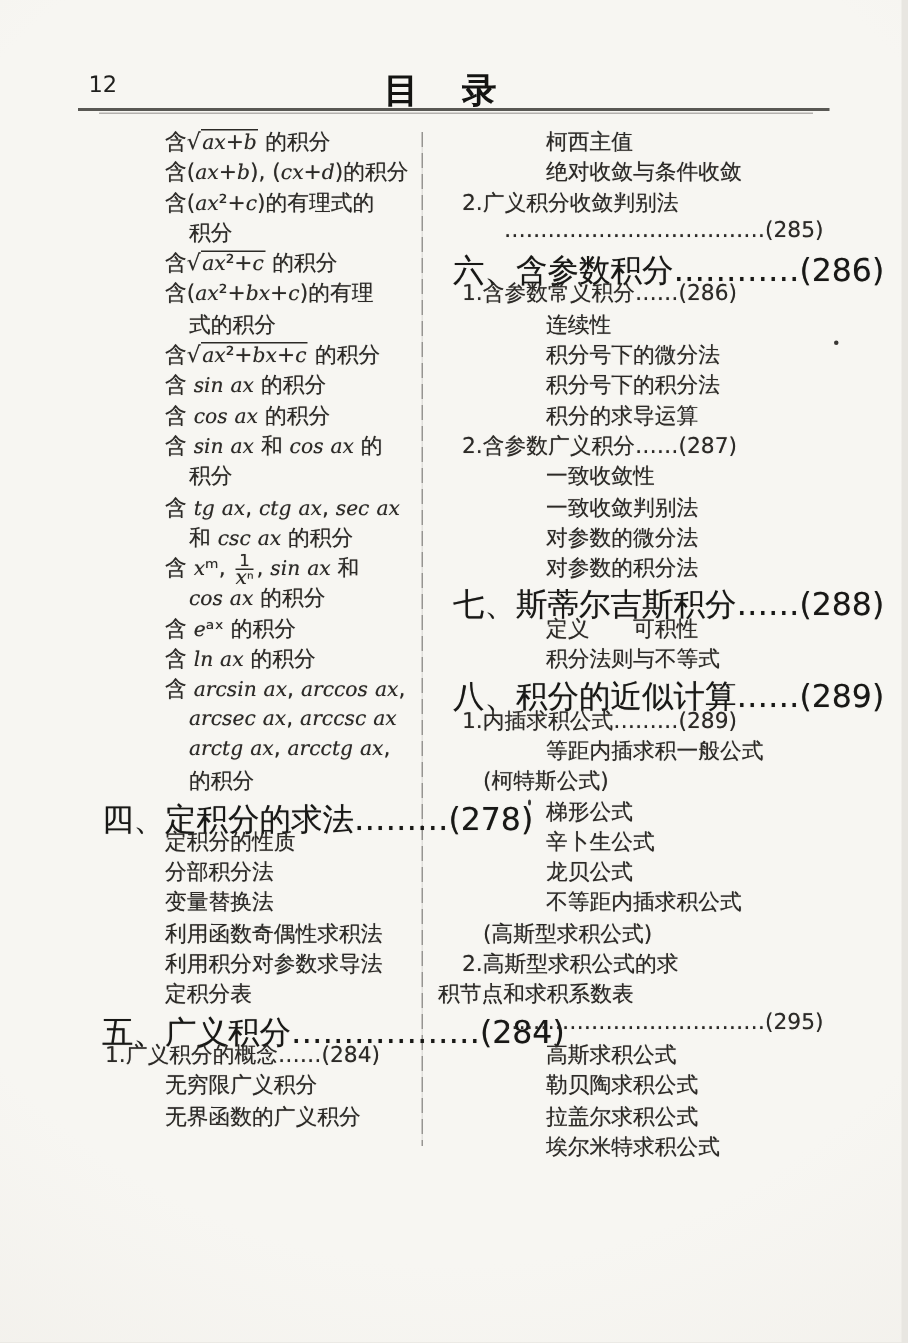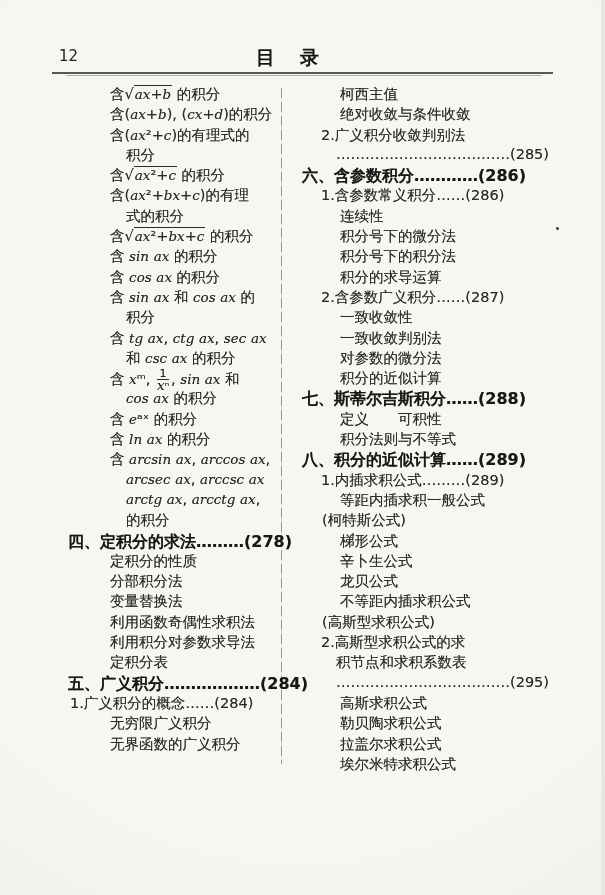--- a/index.html
+++ b/index.html
@@ -2,42 +2,42 @@
 <html><head>
 <meta charset="utf-8">
 <style>
   html,body{margin:0;padding:0;background:#e8e6e1;}
   .page{
     position:relative;width:601px;height:895px;overflow:hidden;
     background:radial-gradient(130% 95% at 50% 42%, #f7f6f2 55%, #edeae4 100%);
     font-family:"DejaVu Sans", sans-serif;
   }
   .pagenum{position:absolute;left:59px;top:47px;font-size:15px;color:#20201e;}
-  .title{position:absolute;left:256px;top:45px;font-size:19px;font-weight:bold;
+  .title{position:absolute;left:256px;top:45px;font-size:23px;font-weight:bold;
     letter-spacing:3px;color:#141412;}
   .rule{position:absolute;left:52px;top:72px;width:501px;height:5px;
     border-top:2px solid rgba(45,43,40,.78);}
   .rule::after{content:"";position:absolute;left:14px;top:1px;width:476px;
     border-top:1px solid rgba(95,92,88,.45);}
   .divider{position:absolute;left:281px;top:88px;width:1px;height:676px;opacity:.7;
     background:repeating-linear-gradient(180deg,#6d6b68 0 10px, rgba(109,107,104,.22) 10px 14px);}
   .col{position:absolute;top:85px;font-size:14.5px;color:#2c2a27;
     text-shadow:0 0 .5px rgba(35,33,30,.55);}
   .col .line{height:20.3px;white-space:nowrap;}
   .L{left:62px;width:218px;}
   .R{left:292px;width:308px;}
-  .sec{font-weight:bold;font-size:16px;color:#181816;}
+  .sec{font-weight:normal;font-size:21px;color:#181816;}
   .L .sec{margin-left:6px}
   .L .num{margin-left:8px}
   .L .item{margin-left:48px}
   .L .cont{margin-left:64px}
   .R .sec{margin-left:10px}
-  .R .num{margin-left:29px}
-  .R .item{margin-left:48px}
-  .R .cont{margin-left:44px}
+  .R .num{margin-left:16px}
+  .R .item{margin-left:72px}
+  .R .cont{}
   .R .dots{margin-left:44px}
   .R .paren{margin-left:30px}
   .tall{height:26px;}
   i{font-family:"DejaVu Serif", serif;font-size:13.5px;}
   .sqrt{white-space:nowrap;}
   .sqrt .rad{border-top:1px solid #2c2a27;padding:0 1px;}
   .frac{display:inline-block;vertical-align:-6px;text-align:center;margin:0 2px;}
   .frac .fn{display:block;font-size:11px;line-height:10px;border-bottom:1px solid #2c2a27;padding:0 2px;}
   .frac .fd{display:block;font-size:11px;line-height:11px;}
   .speck{position:absolute;background:#3a3835;border-radius:50%;}
@@ -93,21 +93,21 @@
       <div class="line sec">六、含参数积分…………(286)</div>
       <div class="line num">1.含参数常义积分……(286)</div>
       <div class="line item">连续性</div>
       <div class="line item">积分号下的微分法</div>
       <div class="line item">积分号下的积分法</div>
       <div class="line item">积分的求导运算</div>
       <div class="line num">2.含参数广义积分……(287)</div>
       <div class="line item">一致收敛性</div>
       <div class="line item">一致收敛判别法</div>
       <div class="line item">对参数的微分法</div>
-      <div class="line item">积分的近似计算</div>
+      <div class="line item">对参数的积分法</div>
       <div class="line sec">七、斯蒂尔吉斯积分……(288)</div>
       <div class="line item">定义　　可积性</div>
       <div class="line item">积分法则与不等式</div>
       <div class="line sec">八、积分的近似计算……(289)</div>
       <div class="line num">1.内插求积公式………(289)</div>
       <div class="line item">等距内插求积一般公式</div>
       <div class="line paren">(柯特斯公式)</div>
       <div class="line item">梯形公式</div>
       <div class="line item">辛卜生公式</div>
       <div class="line item">龙贝公式</div>

